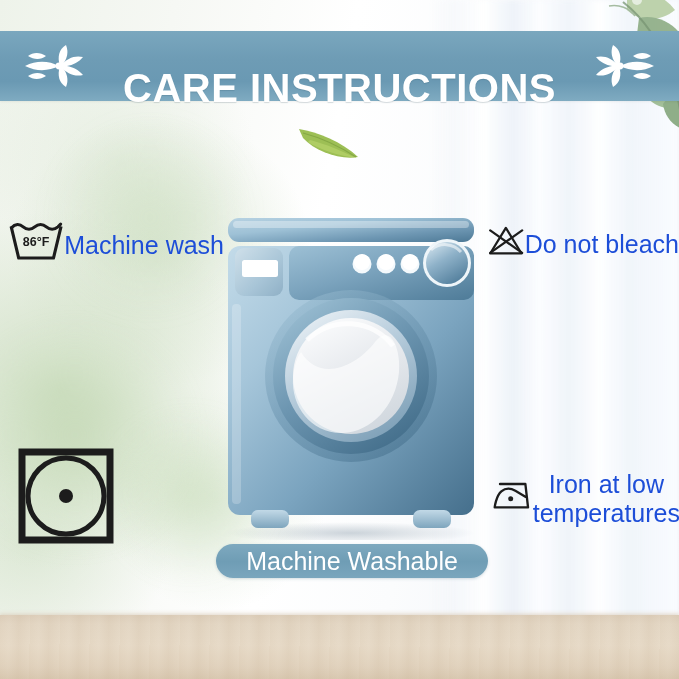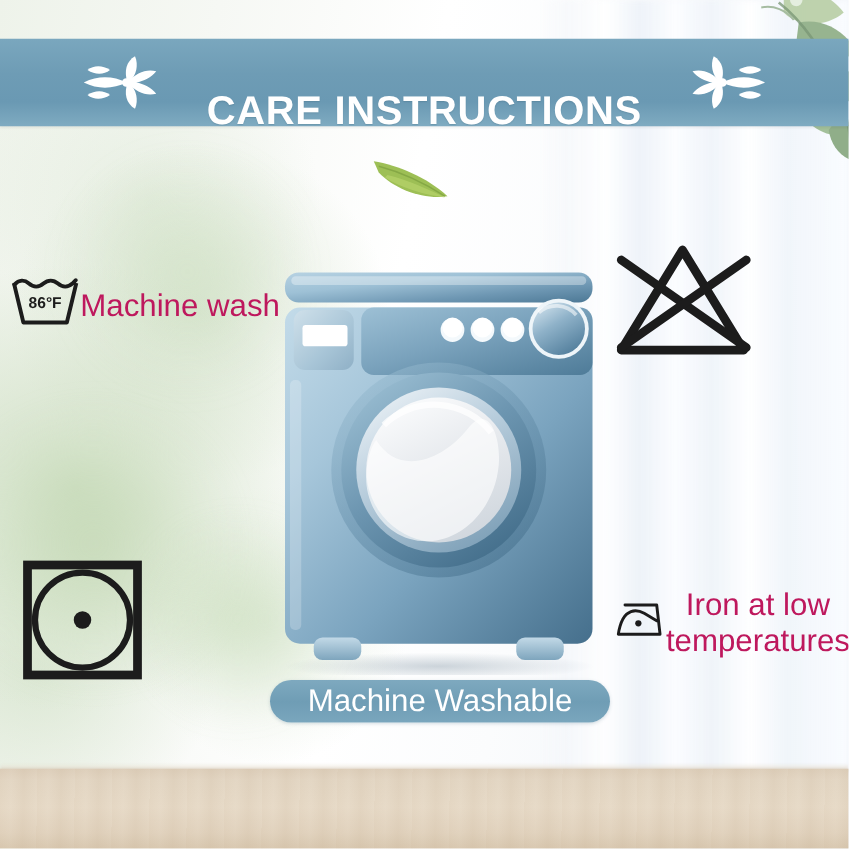--- a/index.html
+++ b/index.html
@@ -118,21 +118,21 @@
     height: 70px;
     background: linear-gradient(180deg, #7aa7be 0%, #6e9cb5 40%, #6a99b3 72%, #7fabc1 100%);
     display: flex;
     align-items: center;
     justify-content: center;
     gap: 26px;
     box-shadow: 0 1px 2px rgba(0,0,0,0.06);
   }
   .banner-title {
     color: #ffffff;
-    font-size: 32px;
+    font-size: 40px;
     font-weight: bold;
     letter-spacing: 0.5px;
     line-height: 1;
     white-space: nowrap;
     text-shadow: 0 1px 1px rgba(40,70,90,0.18);
     margin-top: 44px;
   }
   .ornament { width: 74px; height: 46px; flex: none; }
   .ornament.right { transform: scaleX(-1); }
 
@@ -140,21 +140,21 @@
   .care-block {
     position: absolute;
     display: flex;
     flex-direction: row;
     align-items: center;
   }
   .care-symbol { display: block; }
   .care-caption {
     margin-top: 6px;
     text-align: center;
-    color: #be185d;
+    color: #1d4ed8;
     font-size: 25px;
     line-height: 1.16;
     white-space: nowrap;
   }
 
   #block-wash   { left: 8px;   top: 196px; width: 216px; }
   #block-bleach { left: 487px; top: 192px; width: 192px; }
   #block-dry    { left: 16px;  top: 446px; width: 200px; }
   #block-iron   { left: 492px; top: 452px; width: 188px; }
 
@@ -257,20 +257,21 @@
     </div>
   </div>
 
   <div class="care-block" id="block-bleach">
     <svg class="care-symbol" width="118" height="98" viewBox="0 0 118 98">
       <path d="M59 8 L108 88 L10 88 Z" stroke="#1c1c1c" stroke-width="7" fill="none" stroke-linejoin="round"></path>
       <line x1="10" y1="16" x2="110" y2="86" stroke="#1c1c1c" stroke-width="7" stroke-linecap="round"></line>
       <line x1="110" y1="16" x2="10" y2="86" stroke="#1c1c1c" stroke-width="7" stroke-linecap="round"></line>
     </svg>
     <div class="care-caption">
+      <div>Do not bleach</div>
     </div>
   </div>
 
   <div class="care-block" id="block-dry">
     <svg class="care-symbol" width="100" height="100" viewBox="0 0 100 100">
       <rect x="6" y="6" width="88" height="88" stroke="#1c1c1c" stroke-width="7" fill="none"></rect>
       <circle cx="50" cy="50" r="38" stroke="#1c1c1c" stroke-width="5" fill="none"></circle>
       <circle cx="50" cy="50" r="7" fill="#1c1c1c"></circle>
     </svg>
   </div>

